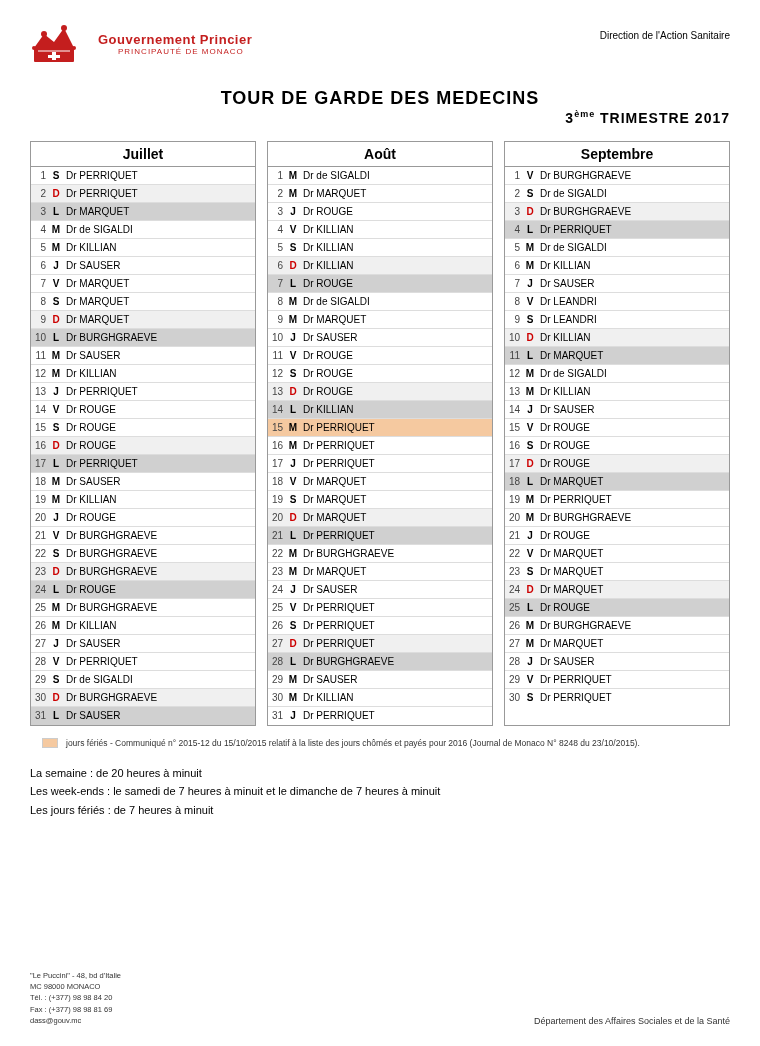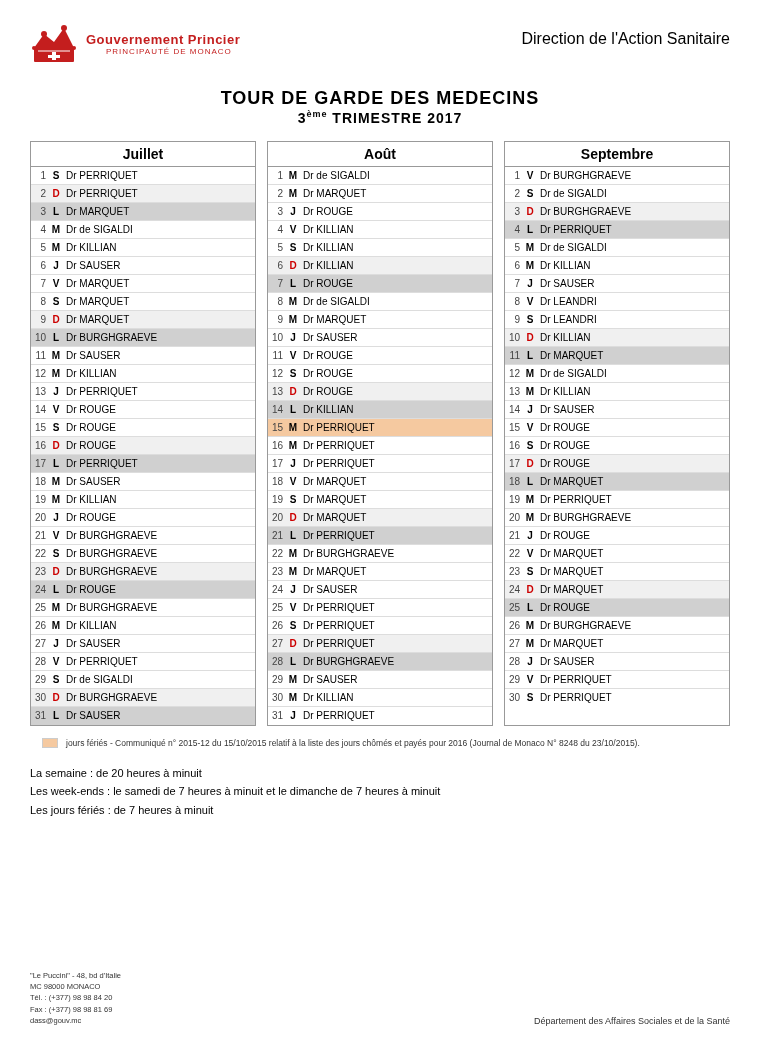--- a/index.html
+++ b/index.html
@@ -20,21 +20,21 @@
     
     .header {
       display: flex;
       justify-content: space-between;
       align-items: flex-start;
       margin-bottom: 20px;
     }
     .logo-area {
       display: flex;
       align-items: center;
-      gap: 8px;
+      gap: 20px;
     }
     .logo-crown {
       width: 48px;
       height: 48px;
     }
     .logo-text {
       display: flex;
       flex-direction: column;
     }
     .logo-text .main-title {
@@ -43,39 +43,40 @@
       color: #c41e1e;
       letter-spacing: 0.5px;
     }
     .logo-text .sub-title {
       font-size: 8px;
       color: #c41e1e;
       letter-spacing: 1px;
       padding-left: 20px;
     }
     .header-right {
-      font-size: 16px;
+      font-size: 10px;
       color: #000;
       padding-top: 10px;
     }
 
     
     .main-heading {
       text-align: center;
       margin-bottom: 15px;
     }
     .main-heading .title-line1 {
       font-size: 18px;
       font-weight: bold;
       letter-spacing: 1px;
     }
     .main-heading .title-line2 {
       font-size: 14px;
       font-weight: bold;
       letter-spacing: 1px;
+      text-align: right;
     }
     .main-heading .title-line2 sup {
       font-size: 9px;
       vertical-align: super;
     }
 
     
     .calendars {
       display: flex;
       gap: 11px;

